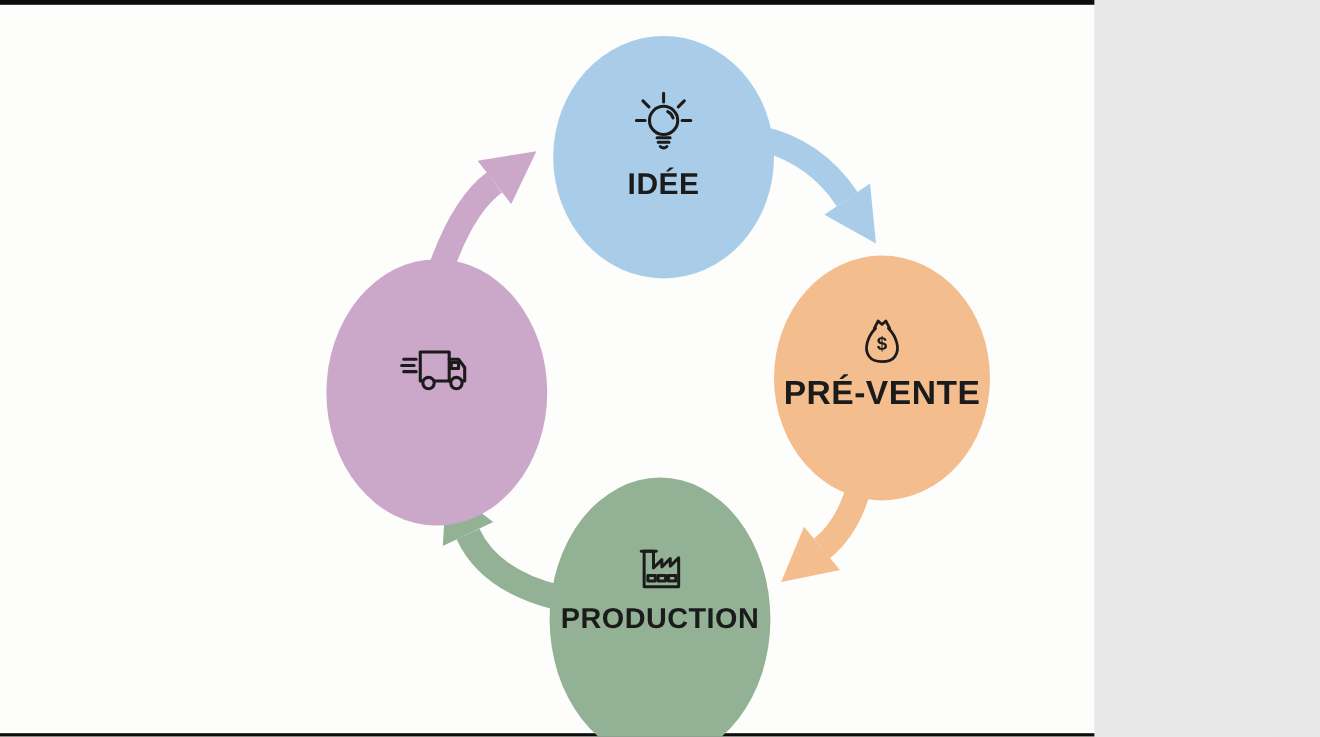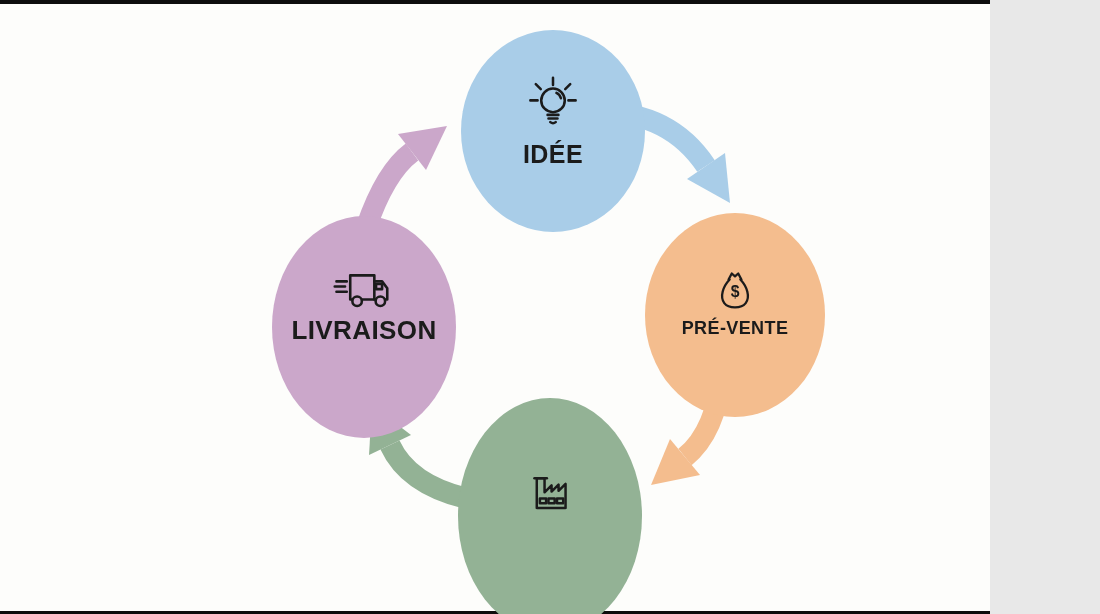--- a/index.html
+++ b/index.html
@@ -1,18 +1,18 @@
 <!DOCTYPE html>
 <html><head>
 <meta charset="utf-8">
 <style>
   html,body{margin:0;padding:0;background:#e8e8e8;}
   .stage{
     position:relative;
-    width:990px;height:614px;
+    width:912px;height:614px;
     background:#FDFDFB;
     overflow:hidden;
     font-family:"Liberation Sans", sans-serif;
   }
   .letterbox{position:absolute;left:0;width:1100px;background:#0D0D0D;}
   .letterbox.top{top:0;height:4px;}
   .letterbox.bottom{bottom:0;height:3px;}
   .arrows{position:absolute;left:0;top:0;z-index:1;}
   .node{
     position:absolute;z-index:2;
@@ -25,21 +25,21 @@
     font-weight:700;color:#1B1B1B;letter-spacing:.4px;
     line-height:1.15;white-space:nowrap;
   }
   .node .sublabel{
     font-weight:700;color:#1B1B1B;letter-spacing:.2px;
     line-height:1.2;white-space:nowrap;
   }
   .node-idee{left:461px;top:30px;width:184px;height:184px;padding-bottom:18px;gap:7px;}
   .node-idee .label{font-size:25px;}
   .node-prevente{left:645px;top:213px;width:180px;height:180px;padding-bottom:24px;gap:4px;}
-  .node-prevente .label{font-size:18px;}
+  .node-prevente .label{font-size:28px;}
   .node-prevente .sublabel{font-size:19px;}
   .node-production{left:458px;top:398px;width:184px;height:184px;padding-bottom:52px;gap:10px;}
   .node-production .label{font-size:24px;}
   .node-livraison{left:272px;top:216px;width:184px;height:184px;padding-bottom:38px;gap:6px;}
   .node-livraison .label{font-size:26px;}
   .icon svg{display:block;}
   .icon .stroke{fill:none;stroke:#1B1B1B;stroke-linecap:round;stroke-linejoin:round;}
 </style>
 </head>
 <body>
@@ -100,31 +100,31 @@
       <svg width="50" height="42" viewBox="0 0 64 54">
         <g class="stroke" stroke-width="3.2">
           <path d="M15,50 V12 H25 V30 L34,21 V29 L43,20 V28 L52,19 V50 Z"></path>
           <path d="M12,12 H28"></path>
           <rect x="19" y="38" width="8" height="6"></rect>
           <rect x="30" y="38" width="8" height="6"></rect>
           <rect x="41" y="38" width="8" height="6"></rect>
         </g>
       </svg>
     </span>
+    <div class="label">PRODUCTION</div>
   </div>
 
   <div class="node node-livraison" style="background-color: rgb(203, 167, 202);">
     <span class="icon">
       <svg width="62" height="40" viewBox="0 0 72 46">
         <g class="stroke" stroke-width="3">
           <path d="M4,13 H16 M2,19 H14 M4,25 H16"></path>
           <rect x="20" y="6" width="28" height="28"></rect>
           <path d="M48,13 H57 L63,21 V34 H48"></path>
           <rect x="50" y="16" width="7" height="6"></rect>
           <circle cx="28" cy="36" r="5.5" fill="#CBA7CA"></circle>
           <circle cx="55" cy="36" r="5.5" fill="#CBA7CA"></circle>
         </g>
       </svg>
     </span>
-    <div class="label">LIVRAISON</div>
   </div>
 
 </div>
 
 </body></html>

